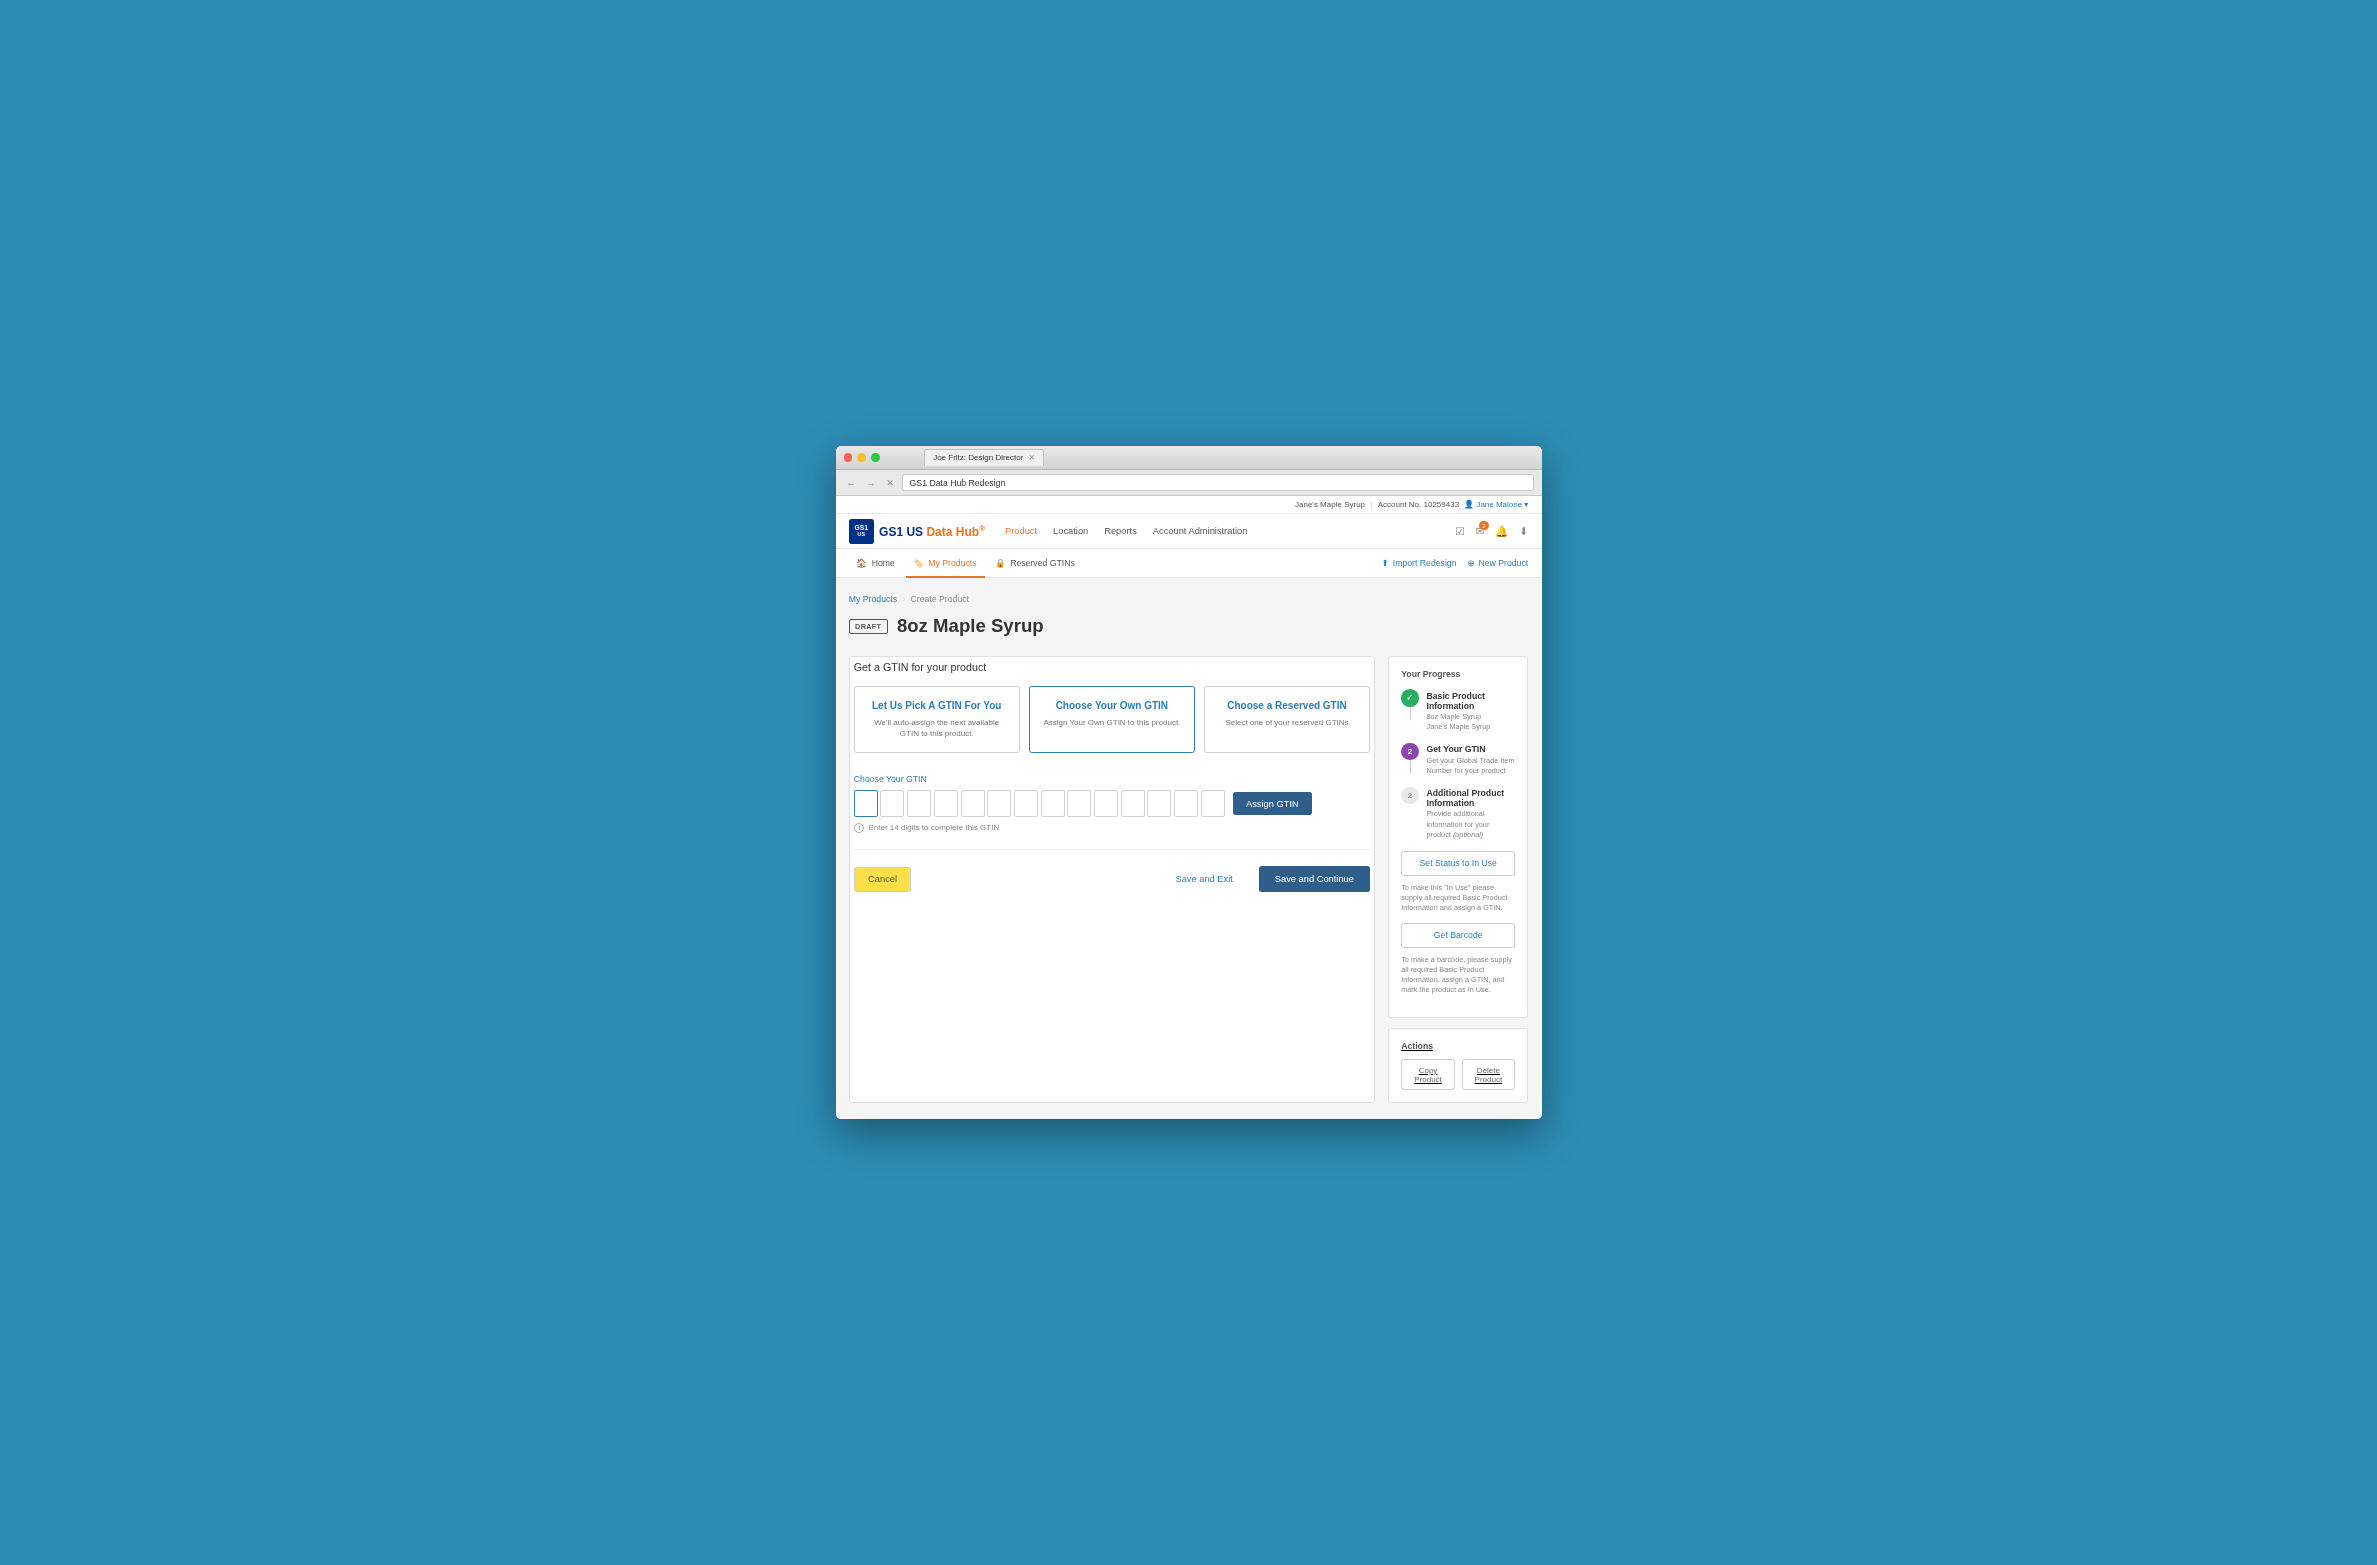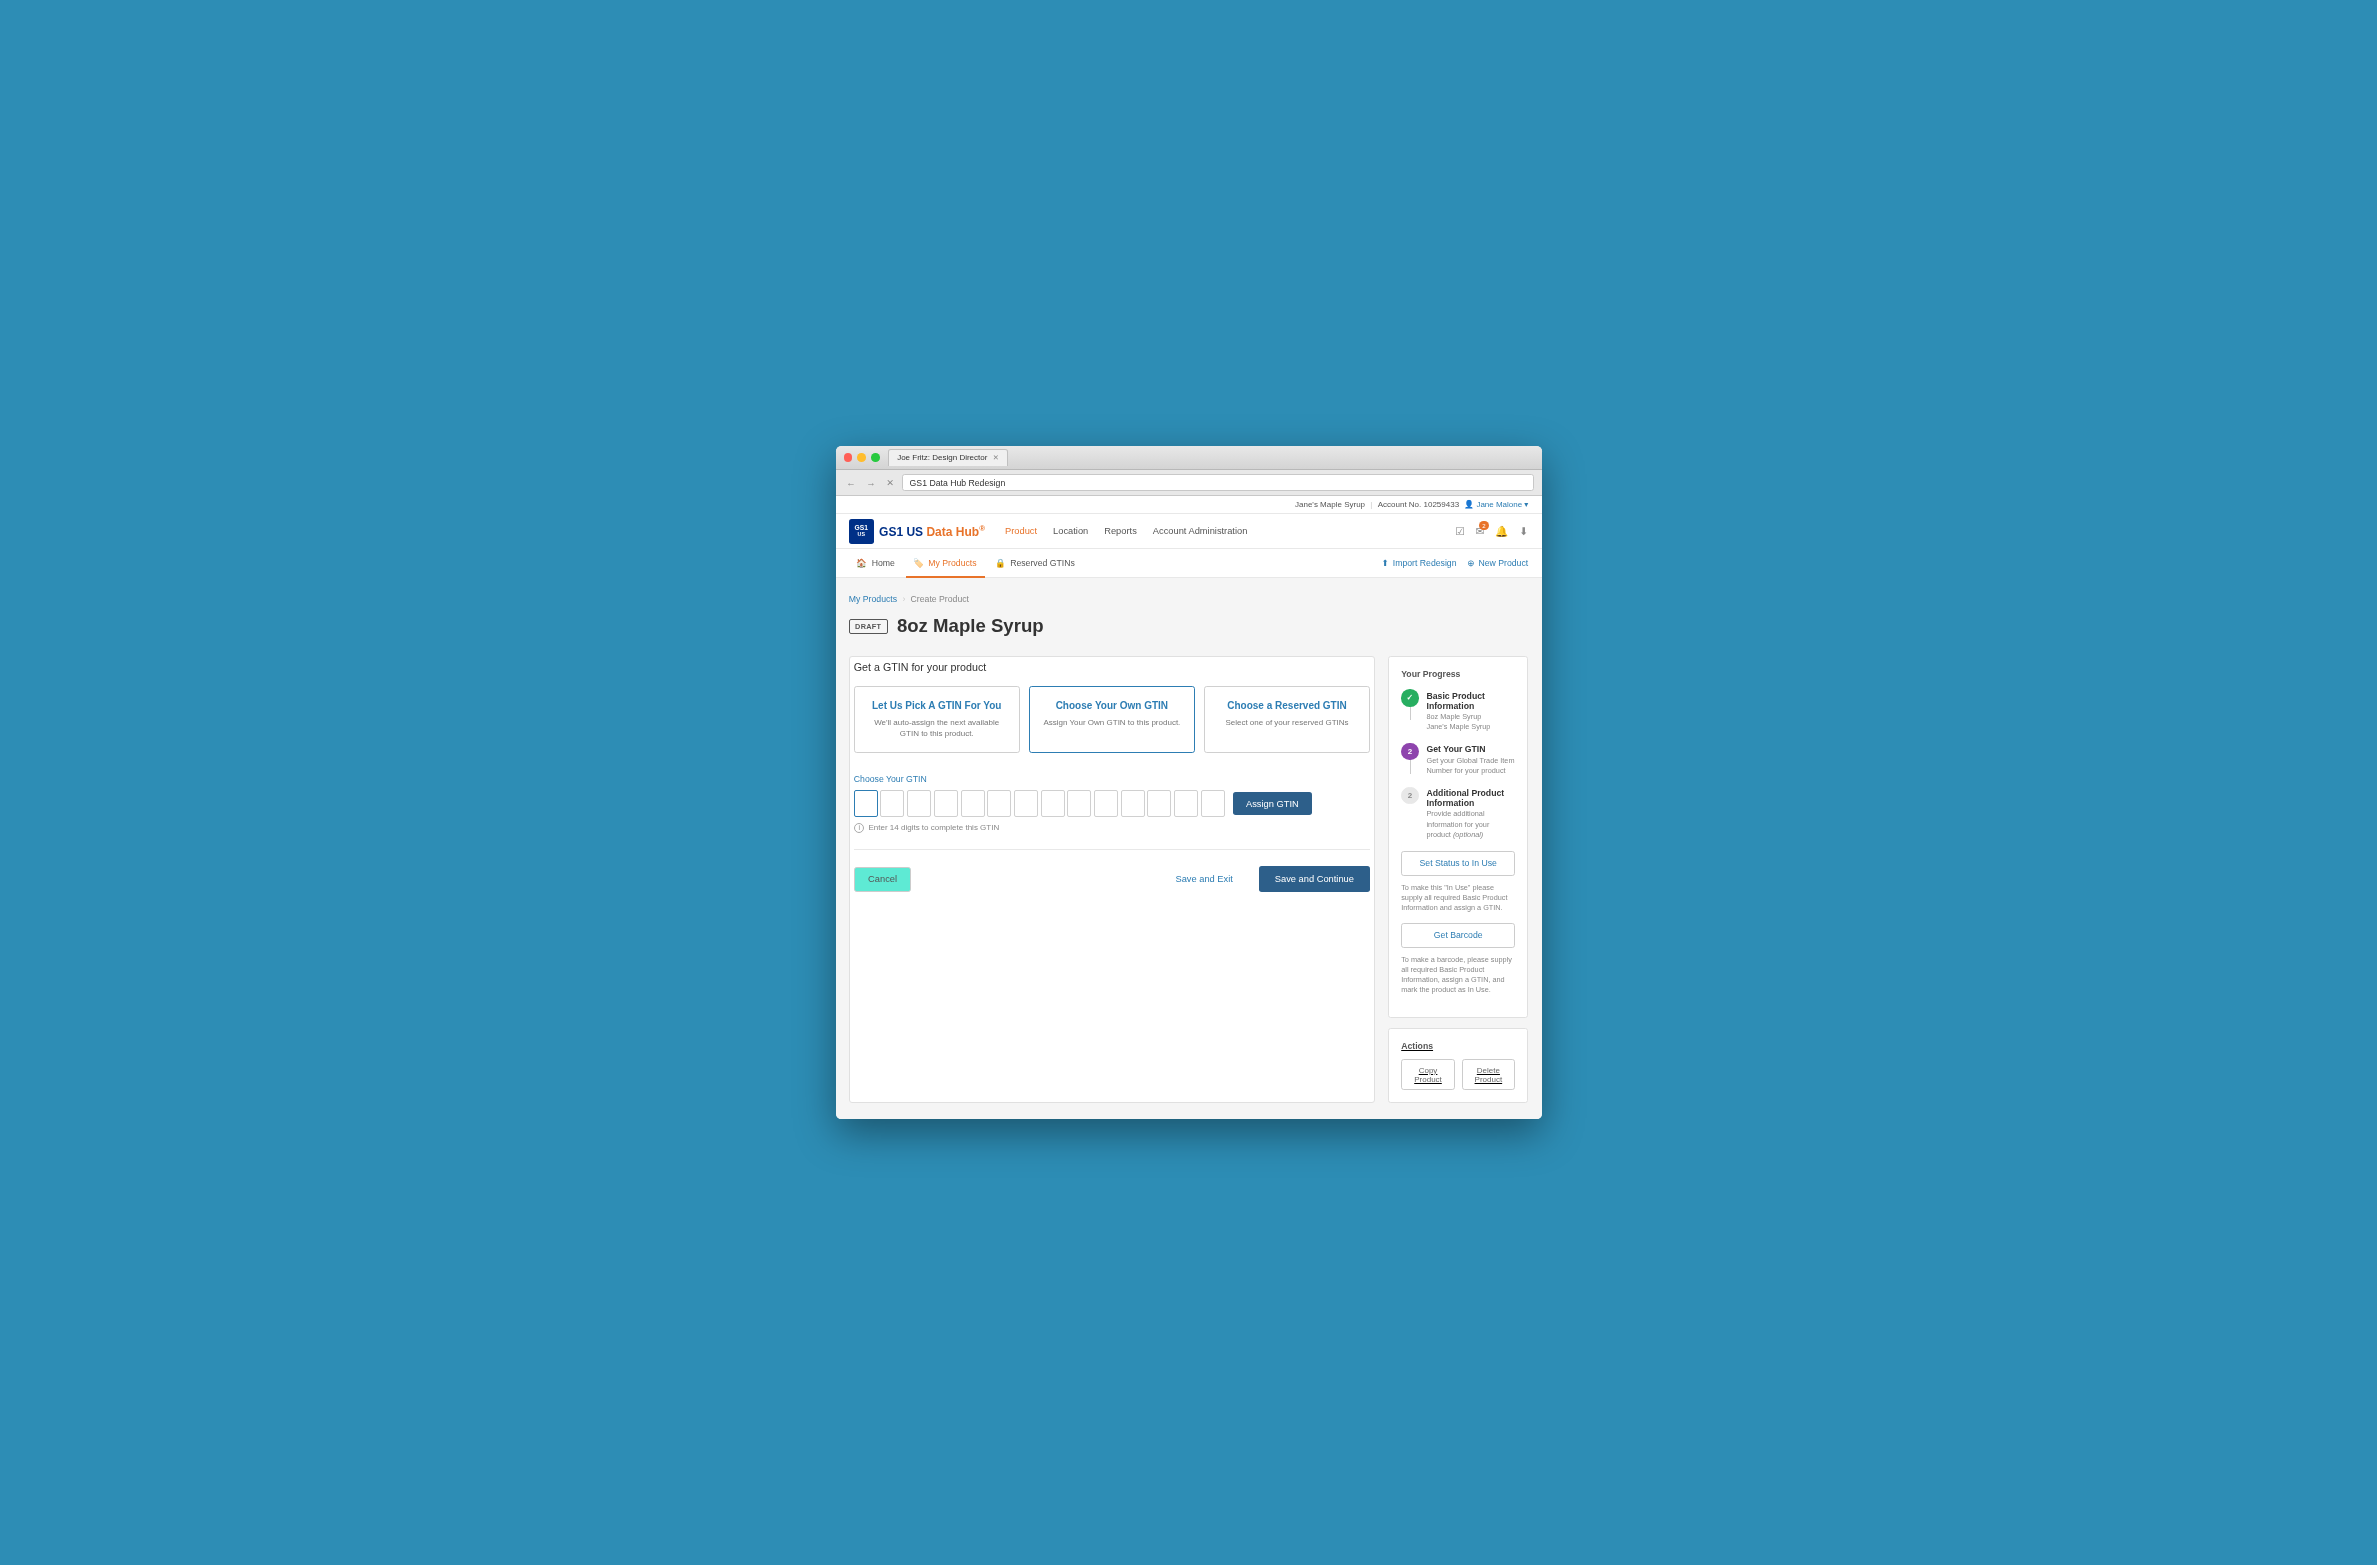--- a/index.html
+++ b/index.html
@@ -22,20 +22,21 @@
       overflow: hidden;
     }
 
     .mac-titlebar {
       background: linear-gradient(to bottom, #e8e8e8, #d4d4d4);
       padding: 0 8px;
       height: 24px;
       display: flex;
       align-items: center;
       border-bottom: 0.7px solid #b8b8b8;
+      gap: 36px;
     }
 
     .mac-buttons {
       display: flex;
       gap: 5.3px;
       margin-right: 8px;
     }
 
     .mac-btn {
       width: 8.7px;
@@ -460,21 +461,21 @@
     .form-footer {
       display: flex;
       align-items: center;
       justify-content: space-between;
       padding-top: 16px;
       border-top: 0.7px solid #e8e8e8;
       margin-top: 16px;
     }
 
     .cancel-btn {
-      background: #5eead4;
+      background: #fde047;
       border: 0.7px solid #ccc;
       border-radius: 2.7px;
       padding: 6.7px 13.3px;
       font-size: 9.3px;
       color: #555;
       cursor: pointer;
     }
 
     .footer-right {
       display: flex;

